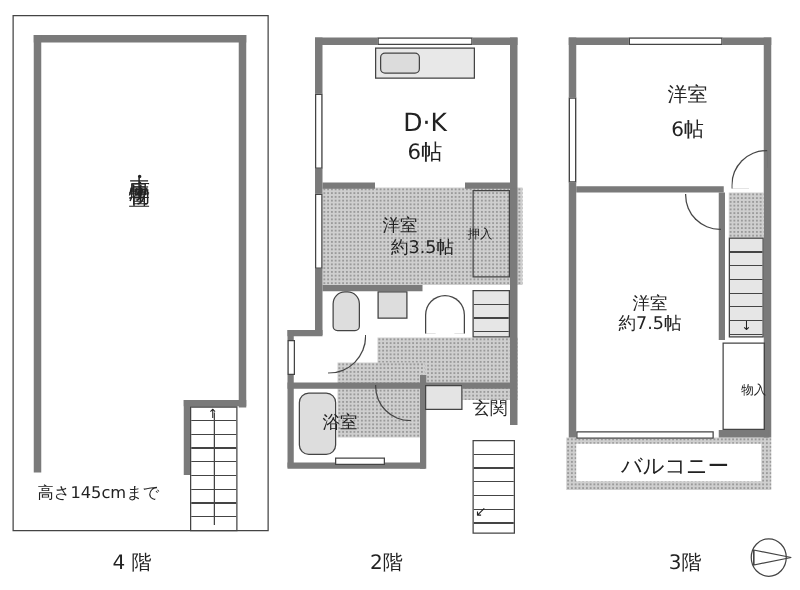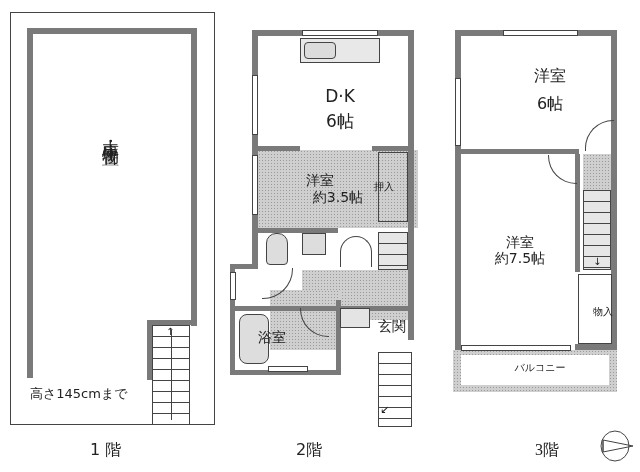--- a/index.html
+++ b/index.html
@@ -31,21 +31,21 @@
   <div class="wall" style="left:191px;top:28px;width:6px;height:298px;"></div>
   <div class="wall" style="left:147px;top:320px;width:50px;height:5px;"></div>
   <div class="wall" style="left:147px;top:320px;width:5px;height:60px;"></div>
 
   <div class="stairs" style="left:152px;top:325px;width:38px;height:100px;"></div>
   <div class="abs" style="left:171px;top:330px;width:1px;height:90px;background:#444;"></div>
   <div class="abs" style="left:166px;top:326px;font-size:10px;">↑</div>
 
   <div class="lbl vtext" style="left:100px;top:128px;font-size:17px;">車庫・物置</div>
   <div class="lbl" style="left:30px;top:385px;font-size:13px;">高さ145cmまで</div>
-  <div class="floorlbl" style="left:90px;top:440px;">1 階</div>
+  <div class="floorlbl" style="left:90px;top:440px;">4 階</div>
 </div>
 
 <div>
 
   <div class="hatch" style="left:258px;top:150px;width:160px;height:78px;"></div>
   <div class="hatch" style="left:302px;top:270px;width:112px;height:50px;"></div>
   <div class="hatch" style="left:270px;top:290px;width:70px;height:60px;"></div>
 
   <div class="wall" style="left:252px;top:30px;width:162px;height:6px;"></div>
   <div class="wall" style="left:252px;top:30px;width:6px;height:238px;"></div>
@@ -81,21 +81,21 @@
 
   <div class="stairs" style="left:378px;top:232px;width:30px;height:38px;background-color:#e6e6e6;"></div>
 
   <div class="stairs" style="left:378px;top:352px;width:34px;height:75px;"></div>
   <div class="abs" style="left:380px;top:403px;font-size:11px;">↙</div>
 
   <div class="abs" style="left:340px;top:236px;width:30px;height:30px;border:1px solid #444;border-radius:30px 30px 0 0;border-bottom:none;"></div>
   <div class="abs" style="left:262px;top:268px;width:30px;height:30px;border-right:1px solid #444;border-bottom:1px solid #444;border-radius:0 0 30px 0;"></div>
   <div class="abs" style="left:300px;top:308px;width:28px;height:28px;border-left:1px solid #444;border-bottom:1px solid #444;border-radius:0 0 0 28px;"></div>
 
-  <div class="lbl" style="left:310px;top:86px;width:60px;font-size:17px;">D·K</div>
+  <div class="lbl" style="left:310px;top:86px;width:60px;font-size:20px;">D·K</div>
   <div class="lbl" style="left:310px;top:110px;width:60px;font-size:17px;">6帖</div>
   <div class="lbl" style="left:285px;top:172px;width:70px;font-size:14px;">洋室</div>
   <div class="lbl" style="left:303px;top:189px;width:70px;font-size:14px;">約3.5帖</div>
   <div class="lbl sm" style="left:374px;top:180px;">押入</div>
   <div class="lbl" style="left:258px;top:329px;font-size:14px;">浴室</div>
   <div class="lbl" style="left:378px;top:318px;font-size:14px;">玄関</div>
   <div class="floorlbl" style="left:296px;top:440px;">2階</div>
 </div>
 
 <div>
@@ -121,21 +121,21 @@
   <div class="thin" style="left:578px;top:274px;width:34px;height:70px;"></div>
 
   <div class="abs" style="left:585px;top:120px;width:28px;height:30px;border-left:1px solid #444;border-top:1px solid #444;border-radius:28px 0 0 0;"></div>
   <div class="abs" style="left:548px;top:155px;width:28px;height:28px;border-left:1px solid #444;border-bottom:1px solid #444;border-radius:0 0 0 28px;"></div>
 
   <div class="lbl" style="left:520px;top:66px;width:60px;font-size:16px;">洋室</div>
   <div class="lbl" style="left:520px;top:94px;width:60px;font-size:16px;">6帖</div>
   <div class="lbl" style="left:485px;top:234px;width:70px;font-size:14px;">洋室</div>
   <div class="lbl" style="left:485px;top:250px;width:70px;font-size:14px;">約7.5帖</div>
   <div class="lbl sm" style="left:593px;top:305px;">物入</div>
-  <div class="lbl" style="left:485px;top:361px;width:110px;font-size:10px;">バルコニー</div>
-  <div class="floorlbl" style="left:535px;top:440px;font-family:Liberation Serif, serif;">3階</div>
+  <div class="lbl" style="left:485px;top:361px;width:110px;font-size:17px;">バルコニー</div>
+  <div class="floorlbl" style="left:535px;top:440px;">3階</div>
 </div>
 
 <svg class="abs" style="left:597px;top:428px;" width="40" height="36" viewBox="0 0 40 36">
   <ellipse cx="18" cy="18" rx="14" ry="15" fill="none" stroke="#444" stroke-width="1"></ellipse>
   <polygon points="6,12 36,18 6,24" fill="none" stroke="#444" stroke-width="1"></polygon>
   <line x1="6" y1="12" x2="6" y2="24" stroke="#444" stroke-width="1"></line>
 </svg>
 
 </body></html>

